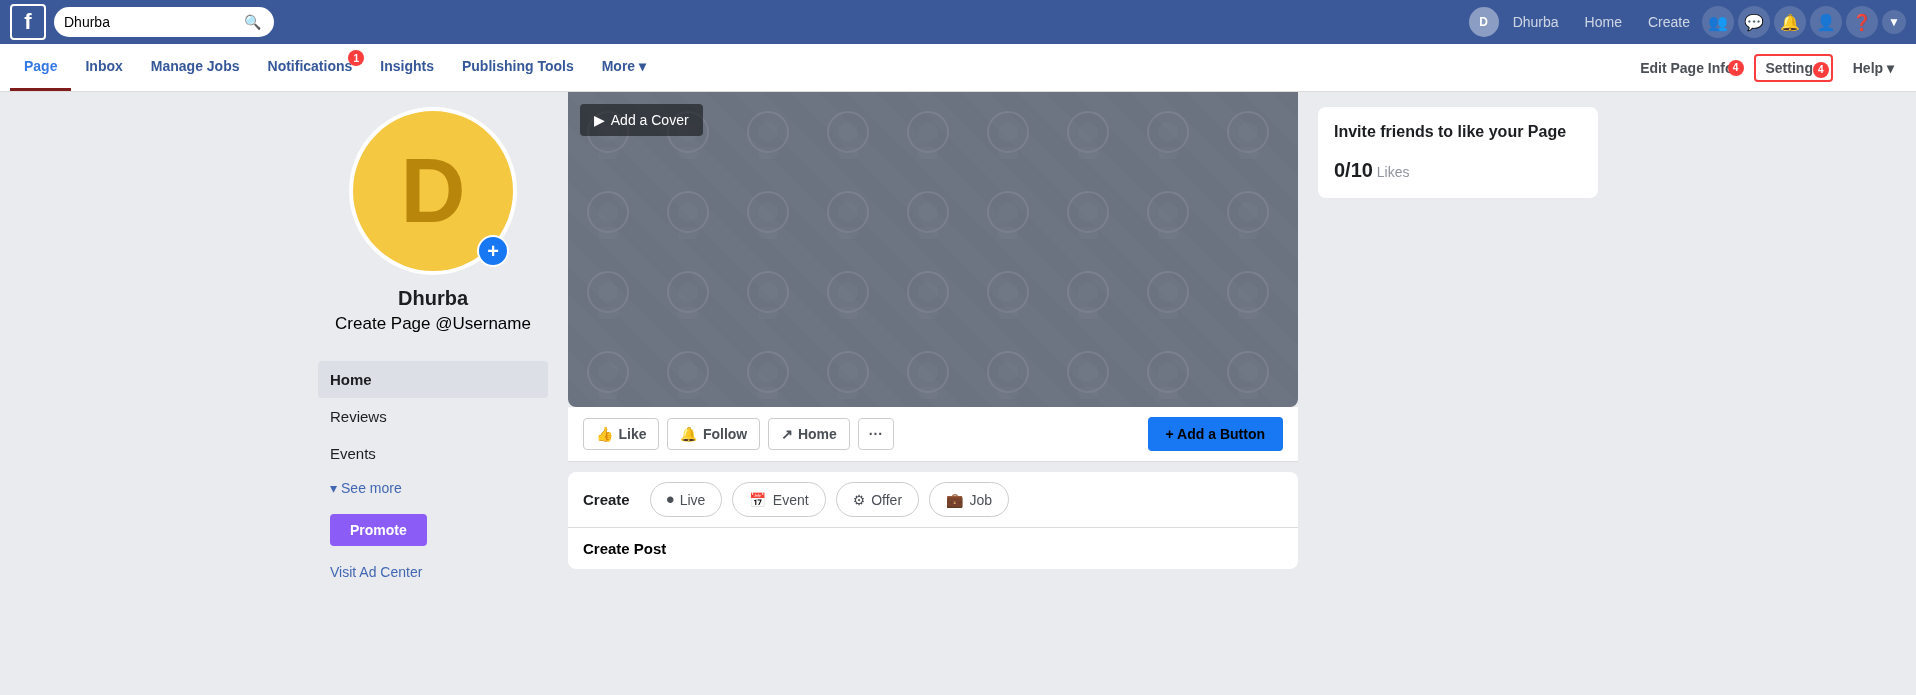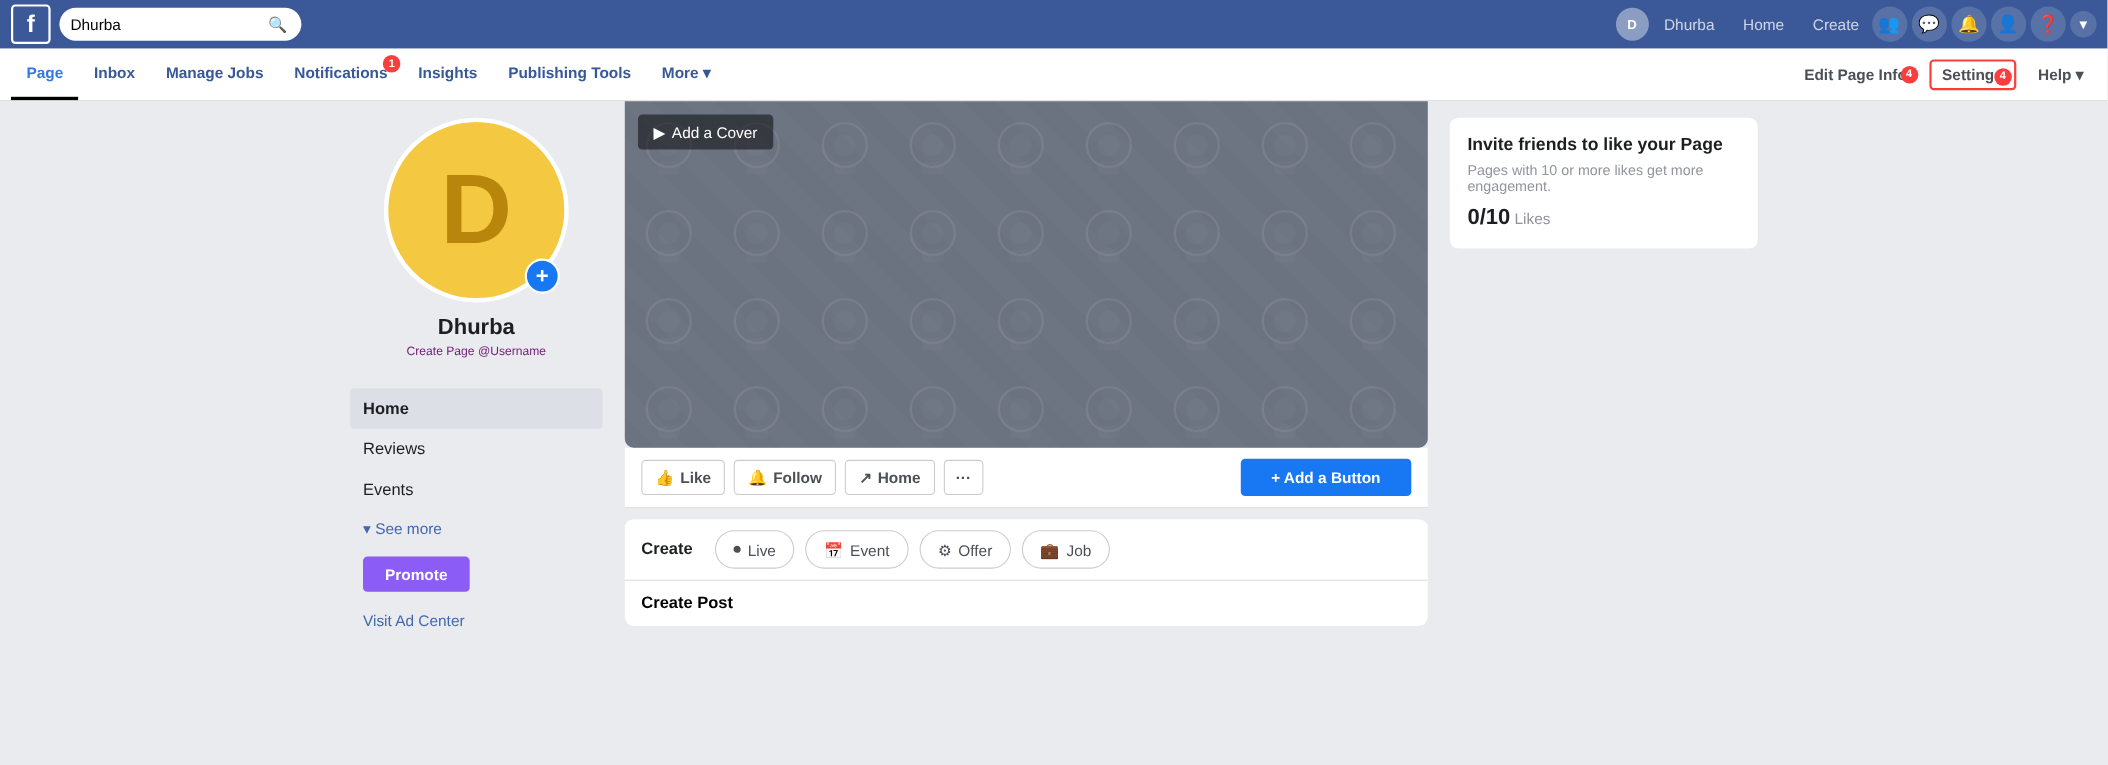--- a/index.html
+++ b/index.html
@@ -69,21 +69,21 @@
       display: flex; align-items: center;
       padding: 0 10px;
       height: 48px;
     }
     .page-nav-left { display: flex; align-items: center; flex: 1; }
     .page-nav-item {
       padding: 14px 14px; font-size: 14px; color: #365899;
       cursor: pointer; border-bottom: 3px solid transparent;
       font-weight: 600; position: relative;
     }
-    .page-nav-item.active { color: #3578e5; border-bottom: 3px solid #000000; }
+    .page-nav-item.active { color: #3578e5; border-bottom: 3px solid #7f1d1d; }
     .badge {
       background: #fa3e3e; color: white; font-size: 10px;
       border-radius: 50%; width: 16px; height: 16px;
       display: inline-flex; align-items: center; justify-content: center;
       position: absolute; top: 6px; right: 2px; font-weight: bold;
     }
     .page-nav-right { display: flex; align-items: center; gap: 8px; }
     .page-nav-action {
       padding: 6px 12px; font-size: 14px; color: #4b4f56;
       cursor: pointer; font-weight: 600; position: relative;
@@ -129,21 +129,21 @@
       background: #1877f2; color: white;
       display: flex; align-items: center; justify-content: center;
       font-size: 20px; font-weight: bold; cursor: pointer;
       border: 2px solid white;
     }
     .profile-name {
       font-size: 20px; font-weight: bold; color: #1c1e21;
       text-align: center; margin-bottom: 4px;
     }
     .profile-username {
-      font-size: 11px; color: #701a75; text-align: left;
+      font-size: 17px; color: #000000; text-align: left;
       margin-bottom: 12px;
     }
     .sidebar-nav { width: 100%; }
     .sidebar-nav-item {
       padding: 10px 12px; font-size: 15px; color: #1c1e21;
       cursor: pointer; border-radius: 4px; font-weight: 400;
     }
     .sidebar-nav-item.active { font-weight: bold; background: #dce0e6; }
     .see-more-btn {
       padding: 8px 12px; color: #4267b2; font-size: 14px;
@@ -202,22 +202,22 @@
     }
     .action-left { display: flex; gap: 8px; }
     .action-btn {
       display: flex; align-items: center; gap: 5px;
       padding: 7px 12px; border: 1px solid #ccc;
       border-radius: 4px; background: white; cursor: pointer;
       font-size: 14px; color: #4b4f56; font-weight: 600;
     }
     .more-btn { padding: 7px 10px; }
     .add-button-btn {
-      background: #1877f2; color: #ffffff; border: none;
-      padding: 9px 28px; border-radius: 4px; font-size: 14px;
+      background: #1877f2; color: #000000; border: none;
+      padding: 9px 18px; border-radius: 4px; font-size: 14px;
       font-weight: bold; cursor: pointer;
       display: flex; align-items: center; gap: 5px;
     }
 
     
     .create-section {
       background: white; border-radius: 8px;
       margin-bottom: 10px; overflow: hidden;
     }
     .create-tabs {
@@ -237,21 +237,21 @@
     
     .right-sidebar {
       width: 300px;
       flex-shrink: 0;
       padding: 15px 10px;
     }
     .right-card {
       background: white; border-radius: 8px;
       padding: 16px; margin-bottom: 10px;
     }
-    .right-card h3 { font-size: 16px; font-weight: bold; color: #1c1e21; margin-bottom: 6px; }
+    .right-card h3 { font-size: 16px; font-weight: bold; color: #1c1e21; margin-bottom: 18px; }
     .right-card p { font-size: 13px; color: #90949c; margin-bottom: 10px; }
     .likes-count { font-size: 20px; font-weight: bold; color: #1c1e21; }
     .likes-label { font-size: 14px; color: #90949c; }
   </style>
 </head>
 <body>
 
 <nav class="top-nav">
   <div class="top-nav-left">
     <div class="fb-logo">f</div>
@@ -394,20 +394,19 @@
           <span>Job</span>
         </button>
       </div>
       <div class="create-post-label">Create Post</div>
     </div>
   </main>
 
   <aside class="right-sidebar">
     <div class="right-card">
       <h3>Invite friends to like your Page</h3>
-      <p>Pages with 10 or more likes get more engagement.</p>
       <div>
         <span class="likes-count">0/10</span>
         <span class="likes-label">Likes</span>
       </div>
     </div>
   </aside>
 </div>
 
 </body></html>

